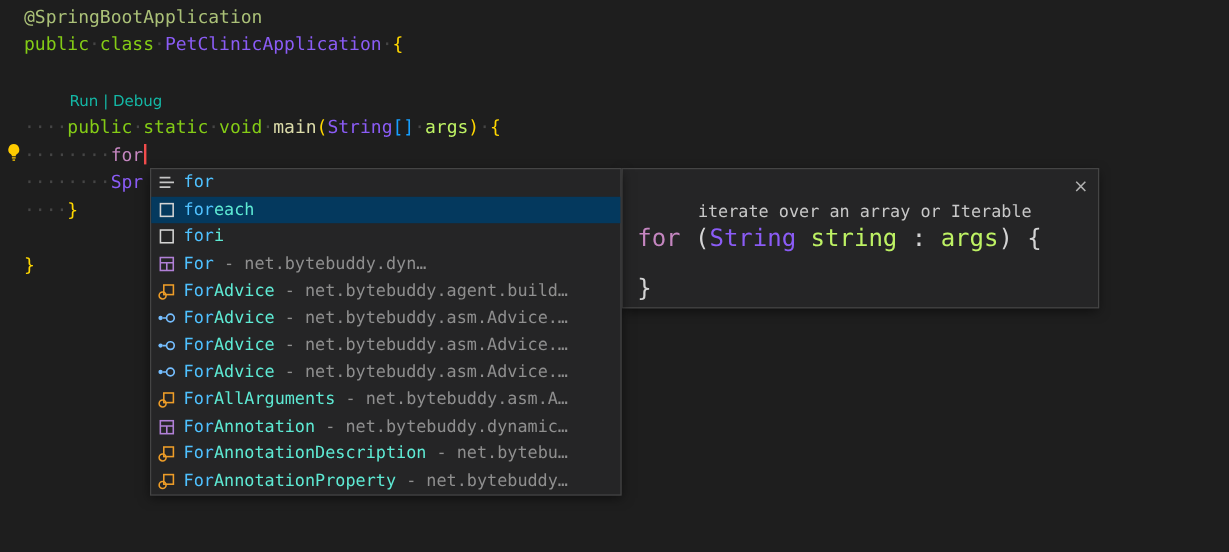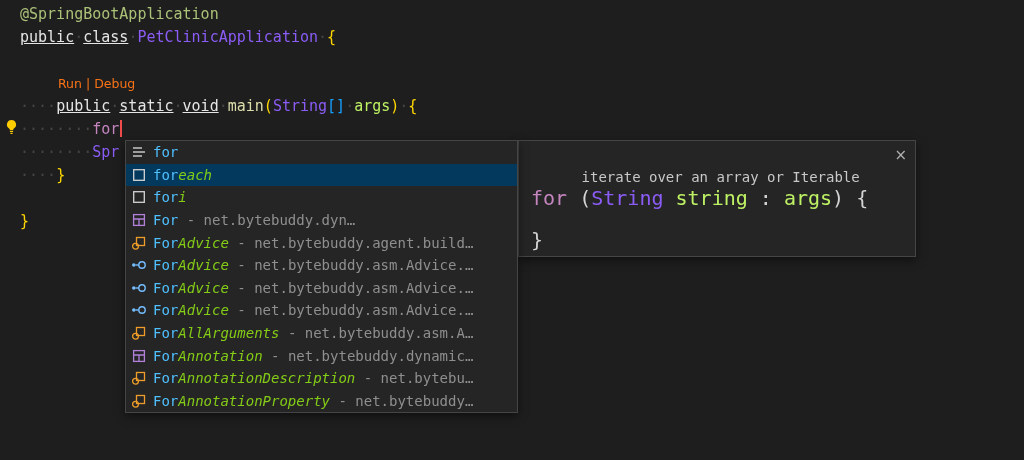--- a/index.html
+++ b/index.html
@@ -6,24 +6,24 @@
   html,body { width:1024px; height:460px; overflow:hidden; background:#1e1e1e; }
   body { font-family:"DejaVu Sans Mono", monospace; }
 
   .screen { position:relative; width:892px; height:460px; background:#1e1e1e; }
 
   
   #code { position:absolute; left:20px; top:3px; }
   .code-line { height:23px; line-height:23px; font-size:15px; white-space:pre; }
   .code-line.lens {
     font-family:"DejaVu Sans", sans-serif;
-    font-size:12.5px; color:#f97316; padding-left:38px;
+    font-size:12.5px; color:#14b8a6; padding-left:38px;
   }
   .code-line.lens span[data-interactable="true"] { cursor:pointer; }
-  .tk.kw      { color:#e5e5e5;text-decoration:underline; }
+  .tk.kw      { color:#84cc16; }
   .tk.kw2     { color:#c586c0; }
   .tk.type    { color:#8b5cf6; }
   .tk.fn      { color:#dcdcaa; }
   .tk.var     { color:#bef264; }
   .tk.brace   { color:#ffd700; }
   .tk.bracket { color:#179fff; }
   .tk.ws      { color:#454545; }
   .tk.anno    { color:#abc178; }
   .tk.fg      { color:#d4d4d4; }
 
@@ -42,21 +42,21 @@
     box-shadow:0 3px 9px rgba(0,0,0,0.5); z-index:5;
   }
   .suggest-row {
     display:flex; align-items:center; height:22.6px; padding:0 5px;
     font-size:14px; white-space:pre; overflow:hidden; cursor:pointer;
   }
   .suggest-row.selected { background:#04395e; }
   .sicon { width:16px; height:16px; margin-right:6px; flex:none; display:inline-flex; }
   .sicon svg { width:16px; height:16px; }
   .s-match  { color:#4fc1ff; }
-  .s-rest   { color:#84cc16;font-style:italic; }
+  .s-rest   { color:#5eead4; }
   .s-detail { color:#8f8f8f; }
 
   
   #docs {
     position:absolute; left:518px; top:140px; width:398px; height:117px;
     background:#252526; border:1px solid #454545; border-left:1px solid #454545;
     box-shadow:0 3px 9px rgba(0,0,0,0.5); padding:5px 12px; z-index:4;
     overflow:hidden;
   }
   .docs-header { position:relative; height:21px; line-height:21px; font-size:14px;

